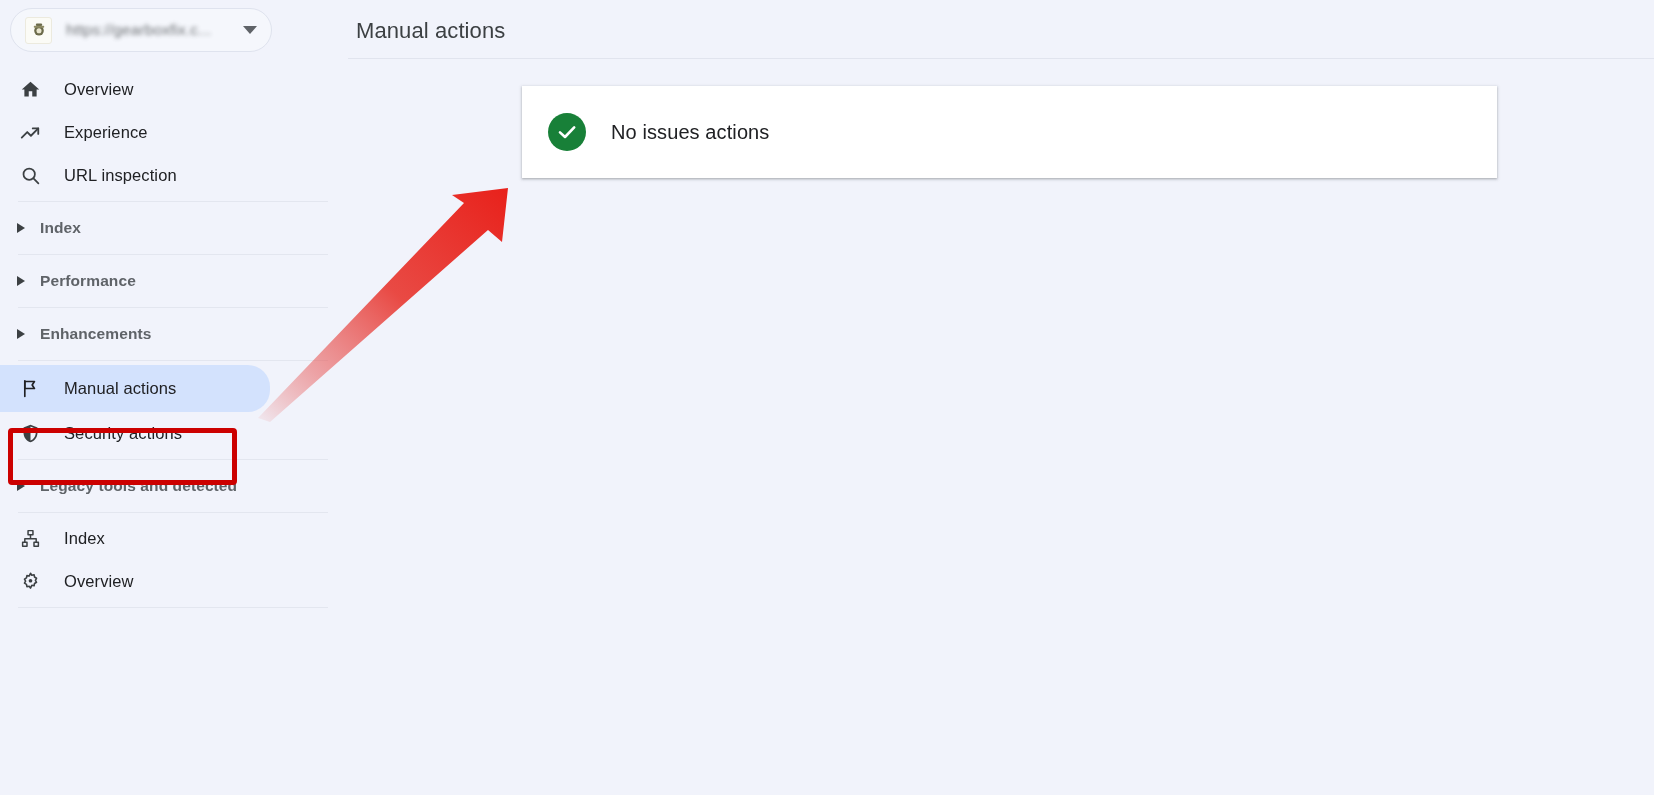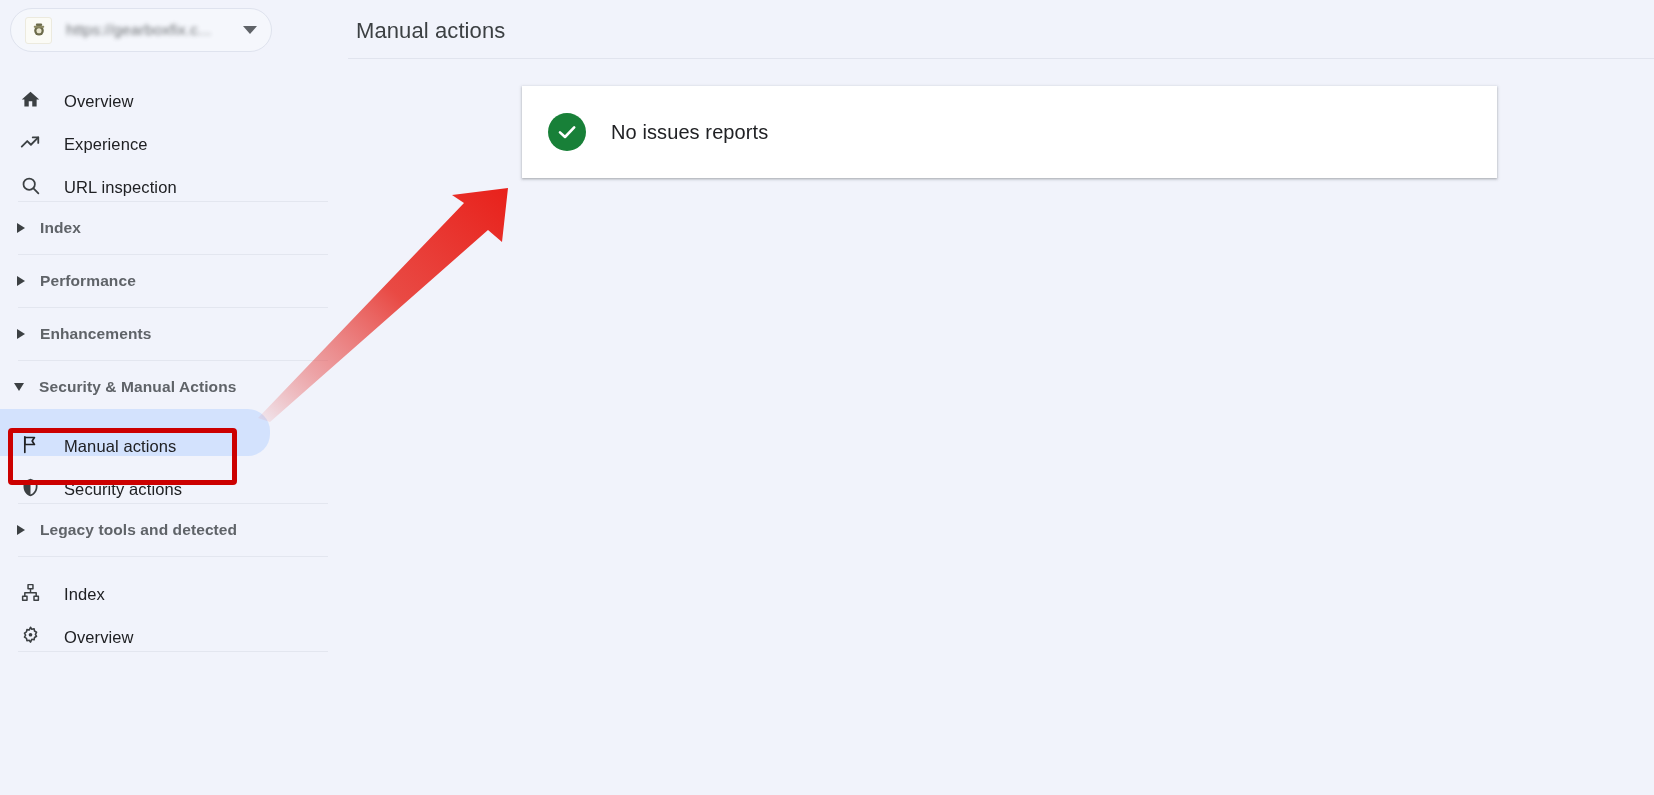--- a/index.html
+++ b/index.html
@@ -76,21 +76,21 @@
   .nav-list {
     position: absolute;
     left: 0;
     top: 68px;
     width: 348px;
   }
 
   .nav-row {
     position: relative;
     display: flex;
-    align-items: flex-end;
+    align-items: center;
     height: 43px;
     padding-left: 18px;
     box-sizing: border-box;
     cursor: pointer;
     user-select: none;
   }
   .nav-icon {
     width: 24px;
     height: 24px;
     flex: 0 0 24px;
@@ -304,24 +304,20 @@
 
     <div class="divider"></div>
 
     <div class="group-row">
       <span class="tri closed"></span>
       <span class="group-label">Enhancements</span>
     </div>
 
     <div class="divider"></div>
 
-    <div class="group-row">
-      <span class="tri open"></span>
-      <span class="group-label">Security &amp; Manual Actions</span>
-    </div>
 
     <div class="nav-row selected">
       <span class="nav-icon">
         <svg width="21" height="21" viewBox="0 0 24 24" fill="none" stroke="currentColor" stroke-width="1.9" stroke-linecap="round" stroke-linejoin="round">
           <line x1="5.5" y1="3.2" x2="5.5" y2="21"></line>
             <path d="M5.5 4h11l-2.6 4 2.6 4h-11z"></path>
         </svg>
       </span>
       <span class="nav-label">Manual actions</span>
     </div>
@@ -374,21 +370,21 @@
 <div id="main">
   <div id="page-title">Manual actions</div>
   <div id="title-divider"></div>
 
   <div id="status-card">
     <span class="check-circle">
       <svg width="24" height="24" viewBox="0 0 24 24" fill="none" stroke="#ffffff" stroke-width="2.6" stroke-linecap="round" stroke-linejoin="round">
         <polyline points="5,12.4 10,17 19.2,7.4"></polyline>
       </svg>
     </span>
-    <span id="status-text">No issues reports</span>
+    <span id="status-text">No issues actions</span>
   </div>
 </div>
 
 <div id="annot-rect"></div>
 
 <svg id="annot-arrow" viewBox="0 0 290 260">
   <defs>
     <linearGradient id="arrowGrad" x1="0" y1="1" x2="1" y2="0">
       <stop offset="0%" stop-color="#e53935" stop-opacity="0.05"></stop>
       <stop offset="22%" stop-color="#e8514f" stop-opacity="0.5"></stop>

